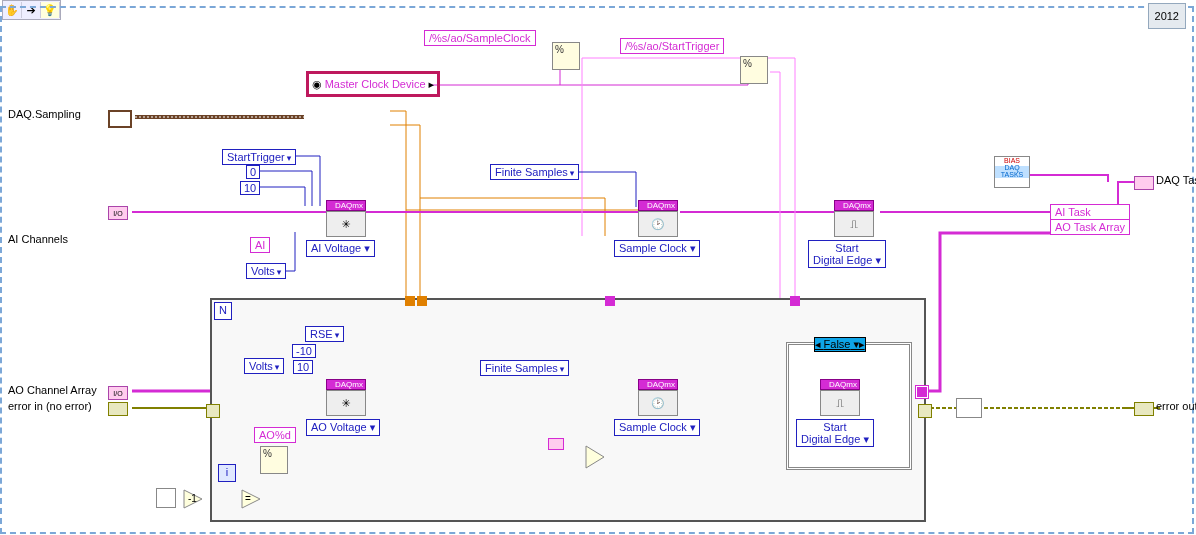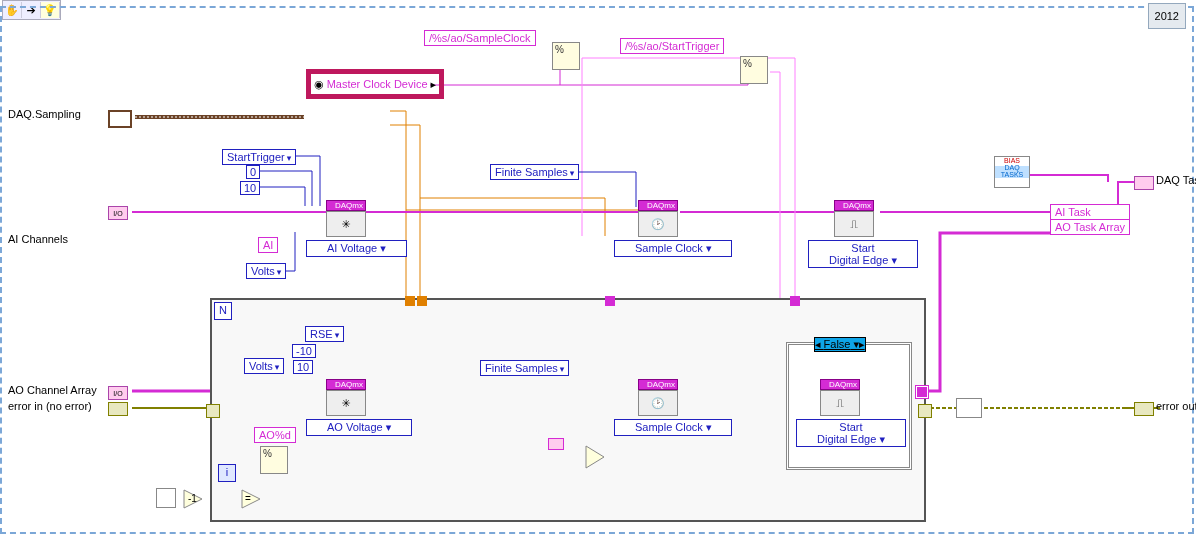--- a/index.html
+++ b/index.html
@@ -14,21 +14,21 @@
 .blue-box { border:1px solid #2020c0; background:#fff; padding:1px 4px; color:#2020c0; display:inline-block; }
 .blue-box .dd { color:#2020c0; font-size:9px; margin-left:2px; }
 .mag-box { border:1px solid #d42bd4; background:#fff; padding:1px 4px; color:#d42bd4; }
 .mag-text { color:#d42bd4; }
 .orange-box { border:1px solid #e08000; background:#fff; }
 .orange-text { color:#e08000; }
 .const-box { border:1px solid #2020c0; background:#fff; color:#2020c0; padding:0 3px; text-align:center; }
 .daq-node { position:absolute; }
 .daq-hdr { background:#d42bd4; color:#fff; font-size:8px; padding:0 2px; text-align:right; border:1px solid #880088; }
 .daq-body { border:1px solid #888; background:#eee; height:24px; display:flex; align-items:center; justify-content:center; }
-.daq-sel { border:1px solid #2020c0; background:#fff; color:#2020c0; padding:1px 20px; white-space:nowrap; }
+.daq-sel { border:1px solid #2020c0; background:#fff; color:#2020c0; padding:1px 4px; white-space:nowrap; }
 .daq-sel.wide { text-align:center; }
 .term { position:absolute; width:18px; height:12px; border:1px solid #888; background:#fffbe0; font-size:7px; display:flex; align-items:center; justify-content:center; }
 .term.err-in { background:#e8e8c0; border-color:#808000; }
 .term.io { background:#fce; border-color:#a4a; }
 .cluster-term { position:absolute; width:20px; height:14px; border:2px solid #6b4226; background:#fff; }
 .fmt-node { position:absolute; width:26px; height:26px; border:1px solid #888; background:#fffde0; }
 .fmt-node::after { content:"%"; position:absolute; top:1px; left:2px; font-size:10px; color:#333; }
 .n-term { position:absolute; width:16px; height:16px; border:1px solid #2020c0; background:#fff; color:#2020c0; text-align:center; line-height:14px; font-size:11px; }
 .i-term { position:absolute; width:16px; height:16px; border:1px solid #2020c0; background:#e0e8ff; color:#2020c0; text-align:center; line-height:14px; font-size:11px; }
 .small-icon { position:absolute; width:18px; height:18px; border:1px solid #888; background:#fff; }
@@ -120,33 +120,33 @@
 <span class="lbl" style="left:8px; top:400px;">error in (no error)</span>
 <div class="term err-in" style="left:108px; top:402px;"></div>
 
 <span class="lbl" style="left:1156px; top:174px;">DAQ Tasks</span>
 <div class="term io" style="left:1134px; top:176px;"></div>
 <span class="lbl" style="left:1156px; top:400px;">error out</span>
 <div class="term err-in" style="left:1134px; top:402px;"></div>
 
 
 <div class="lbl" style="left:306px; top:78px;">
-  <span style="border:5px solid #be185d; padding:4px 3px;">◉ <span class="mag-text">Master Clock Device</span> ▸</span>
+  <span style="border:3px solid #be185d; padding:4px 3px;">◉ <span class="mag-text">Master Clock Device</span> ▸</span>
 </div>
 
 <div class="lbl mag-box" style="left:424px; top:30px;">/%s/ao/SampleClock</div>
 <div class="fmt-node" style="left:552px; top:42px;"></div>
 
 <div class="lbl mag-box" style="left:620px; top:38px;">/%s/ao/StartTrigger</div>
 <div class="fmt-node" style="left:740px; top:56px;"></div>
 
 <div class="lbl blue-box" style="left:222px; top:149px;"><span>StartTrigger</span><span class="dd">▾</span></div>
 <div class="lbl const-box" style="left:246px; top:165px;">0</div>
 <div class="lbl const-box" style="left:240px; top:181px;">10</div>
-<div class="lbl mag-box" style="left:258px; top:237px;text-align:center;">AI</div>
+<div class="lbl mag-box" style="left:250px; top:237px;text-align:center;">AI</div>
 <div class="lbl blue-box" style="left:246px; top:263px;"><span>Volts</span><span class="dd">▾</span></div>
 
 <div class="daq-node" style="left:326px; top:200px; width:40px;">
   <div class="daq-hdr">DAQmx</div>
   <div class="daq-body">
         <span>✳</span>
       </div>
 </div>
 <div class="lbl daq-sel" style="left:306px; top:240px;"><span>AI Voltage</span> <span class="dd">▾</span></div>
 

